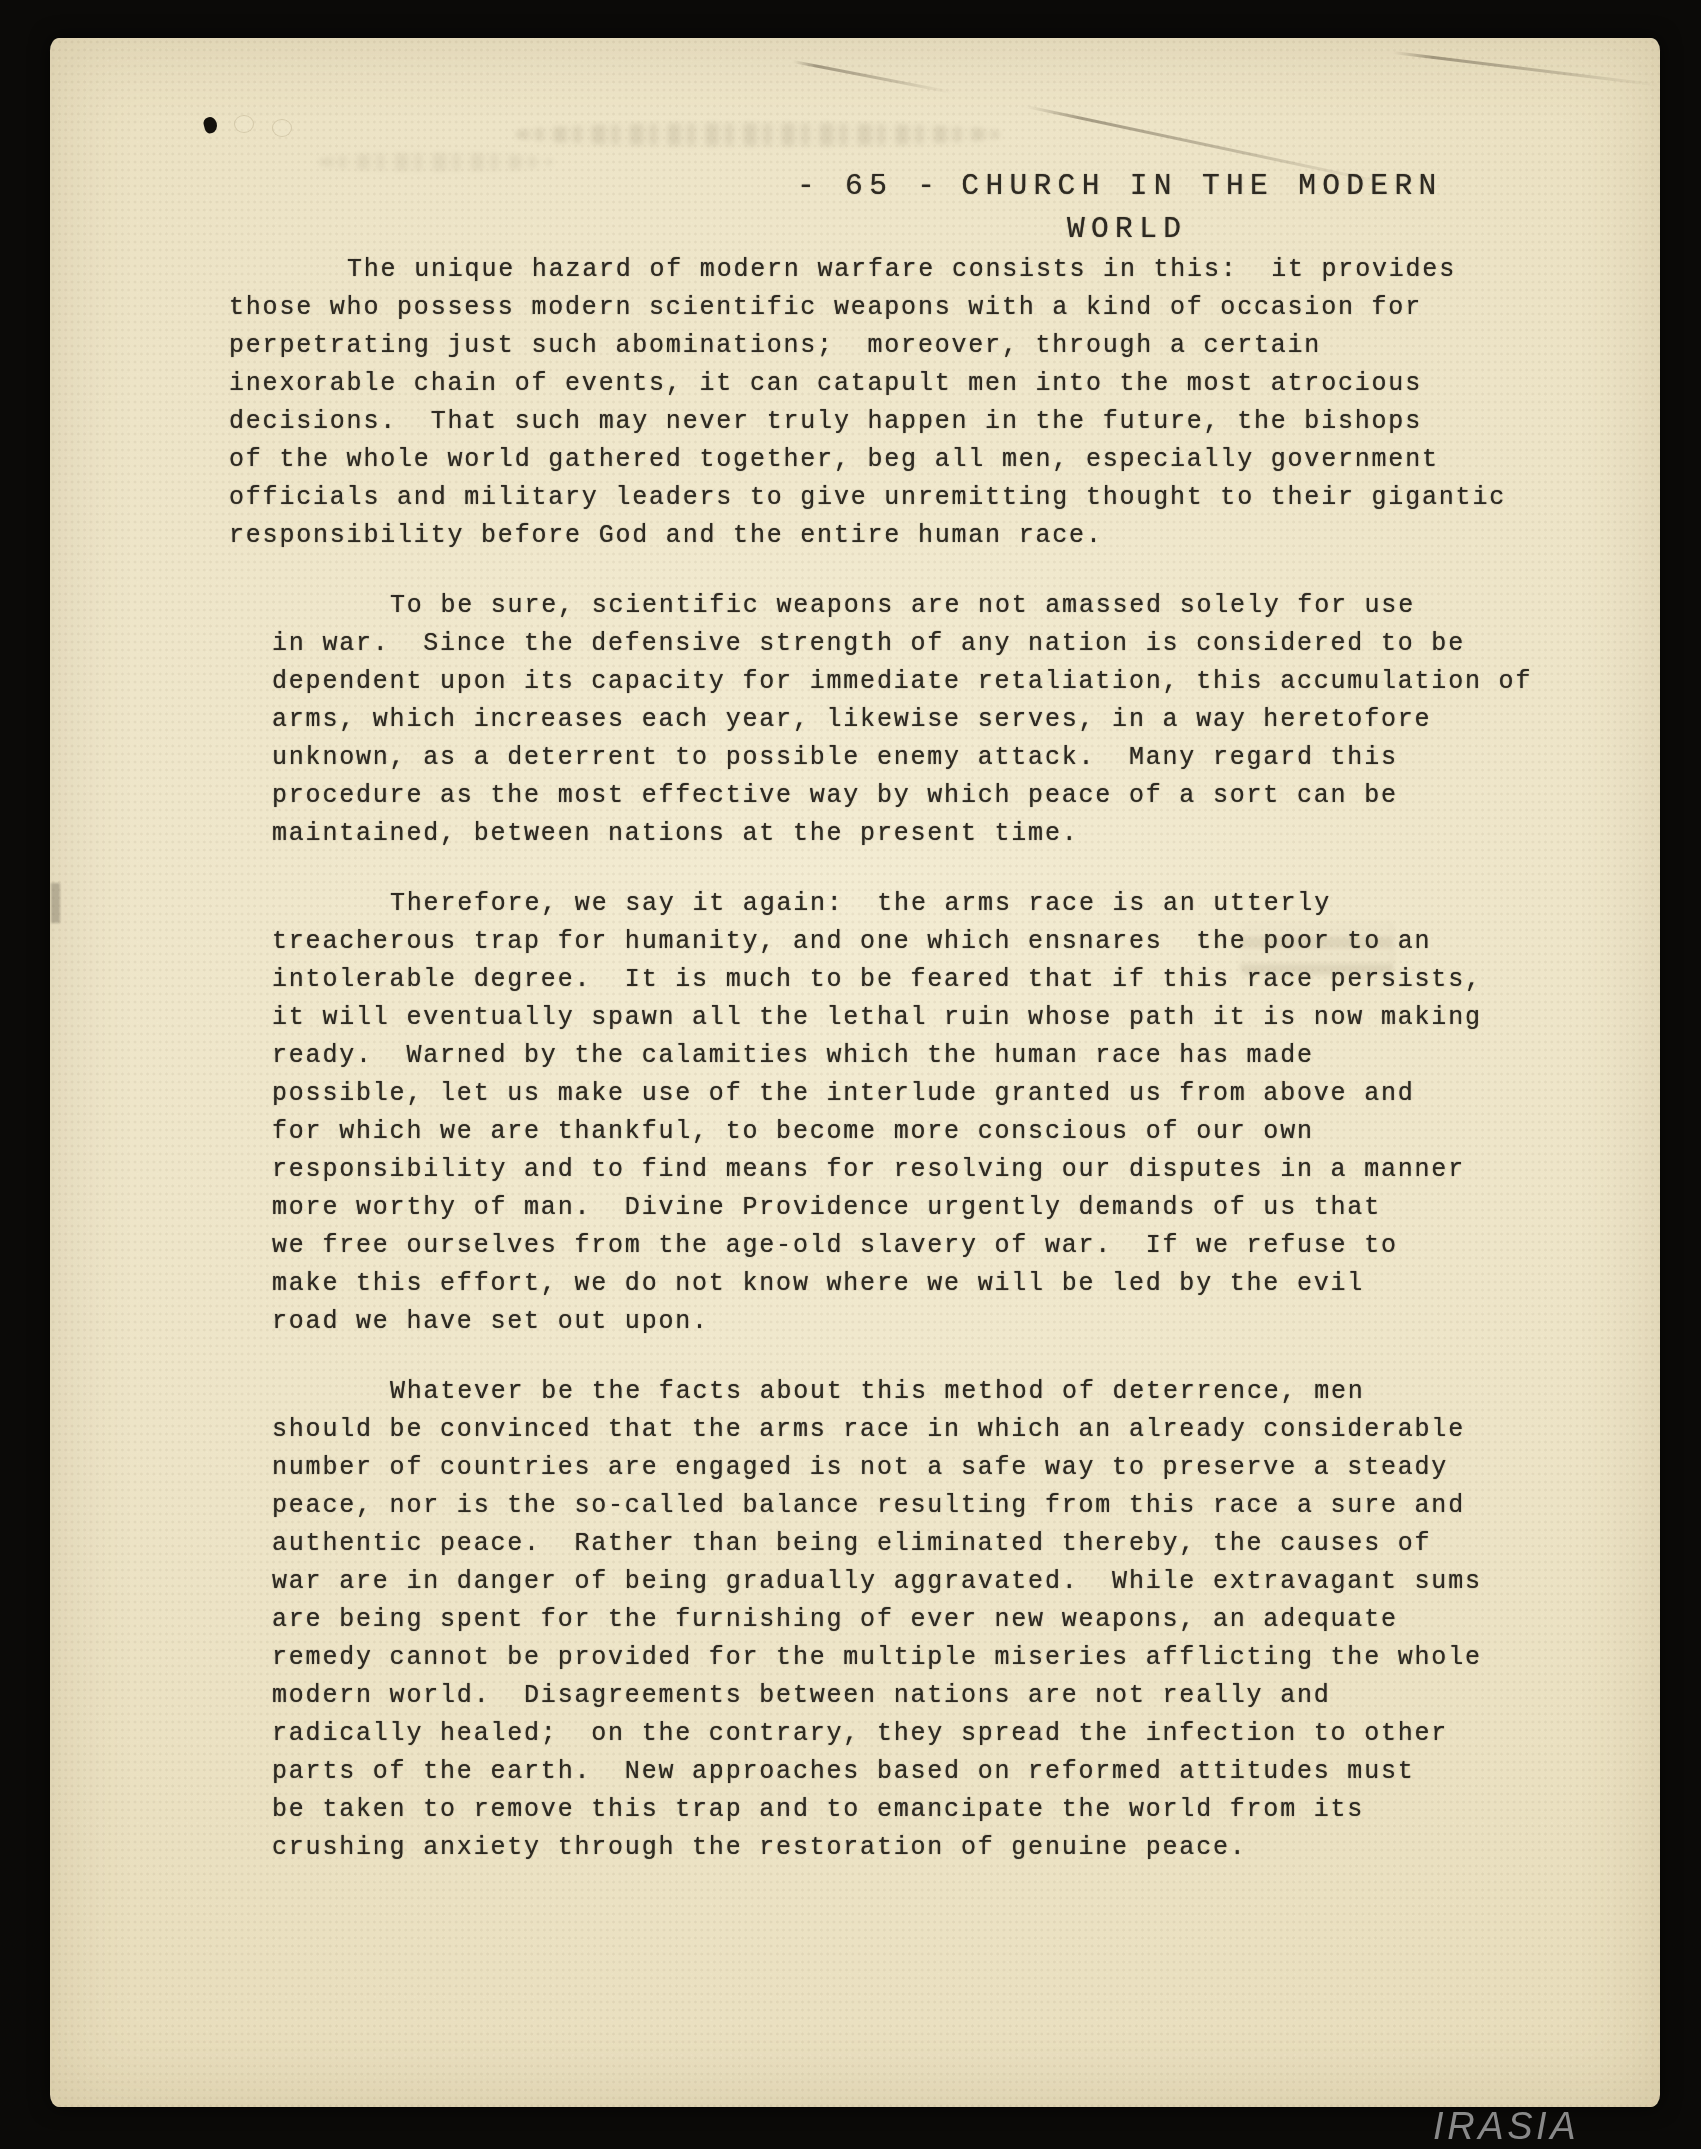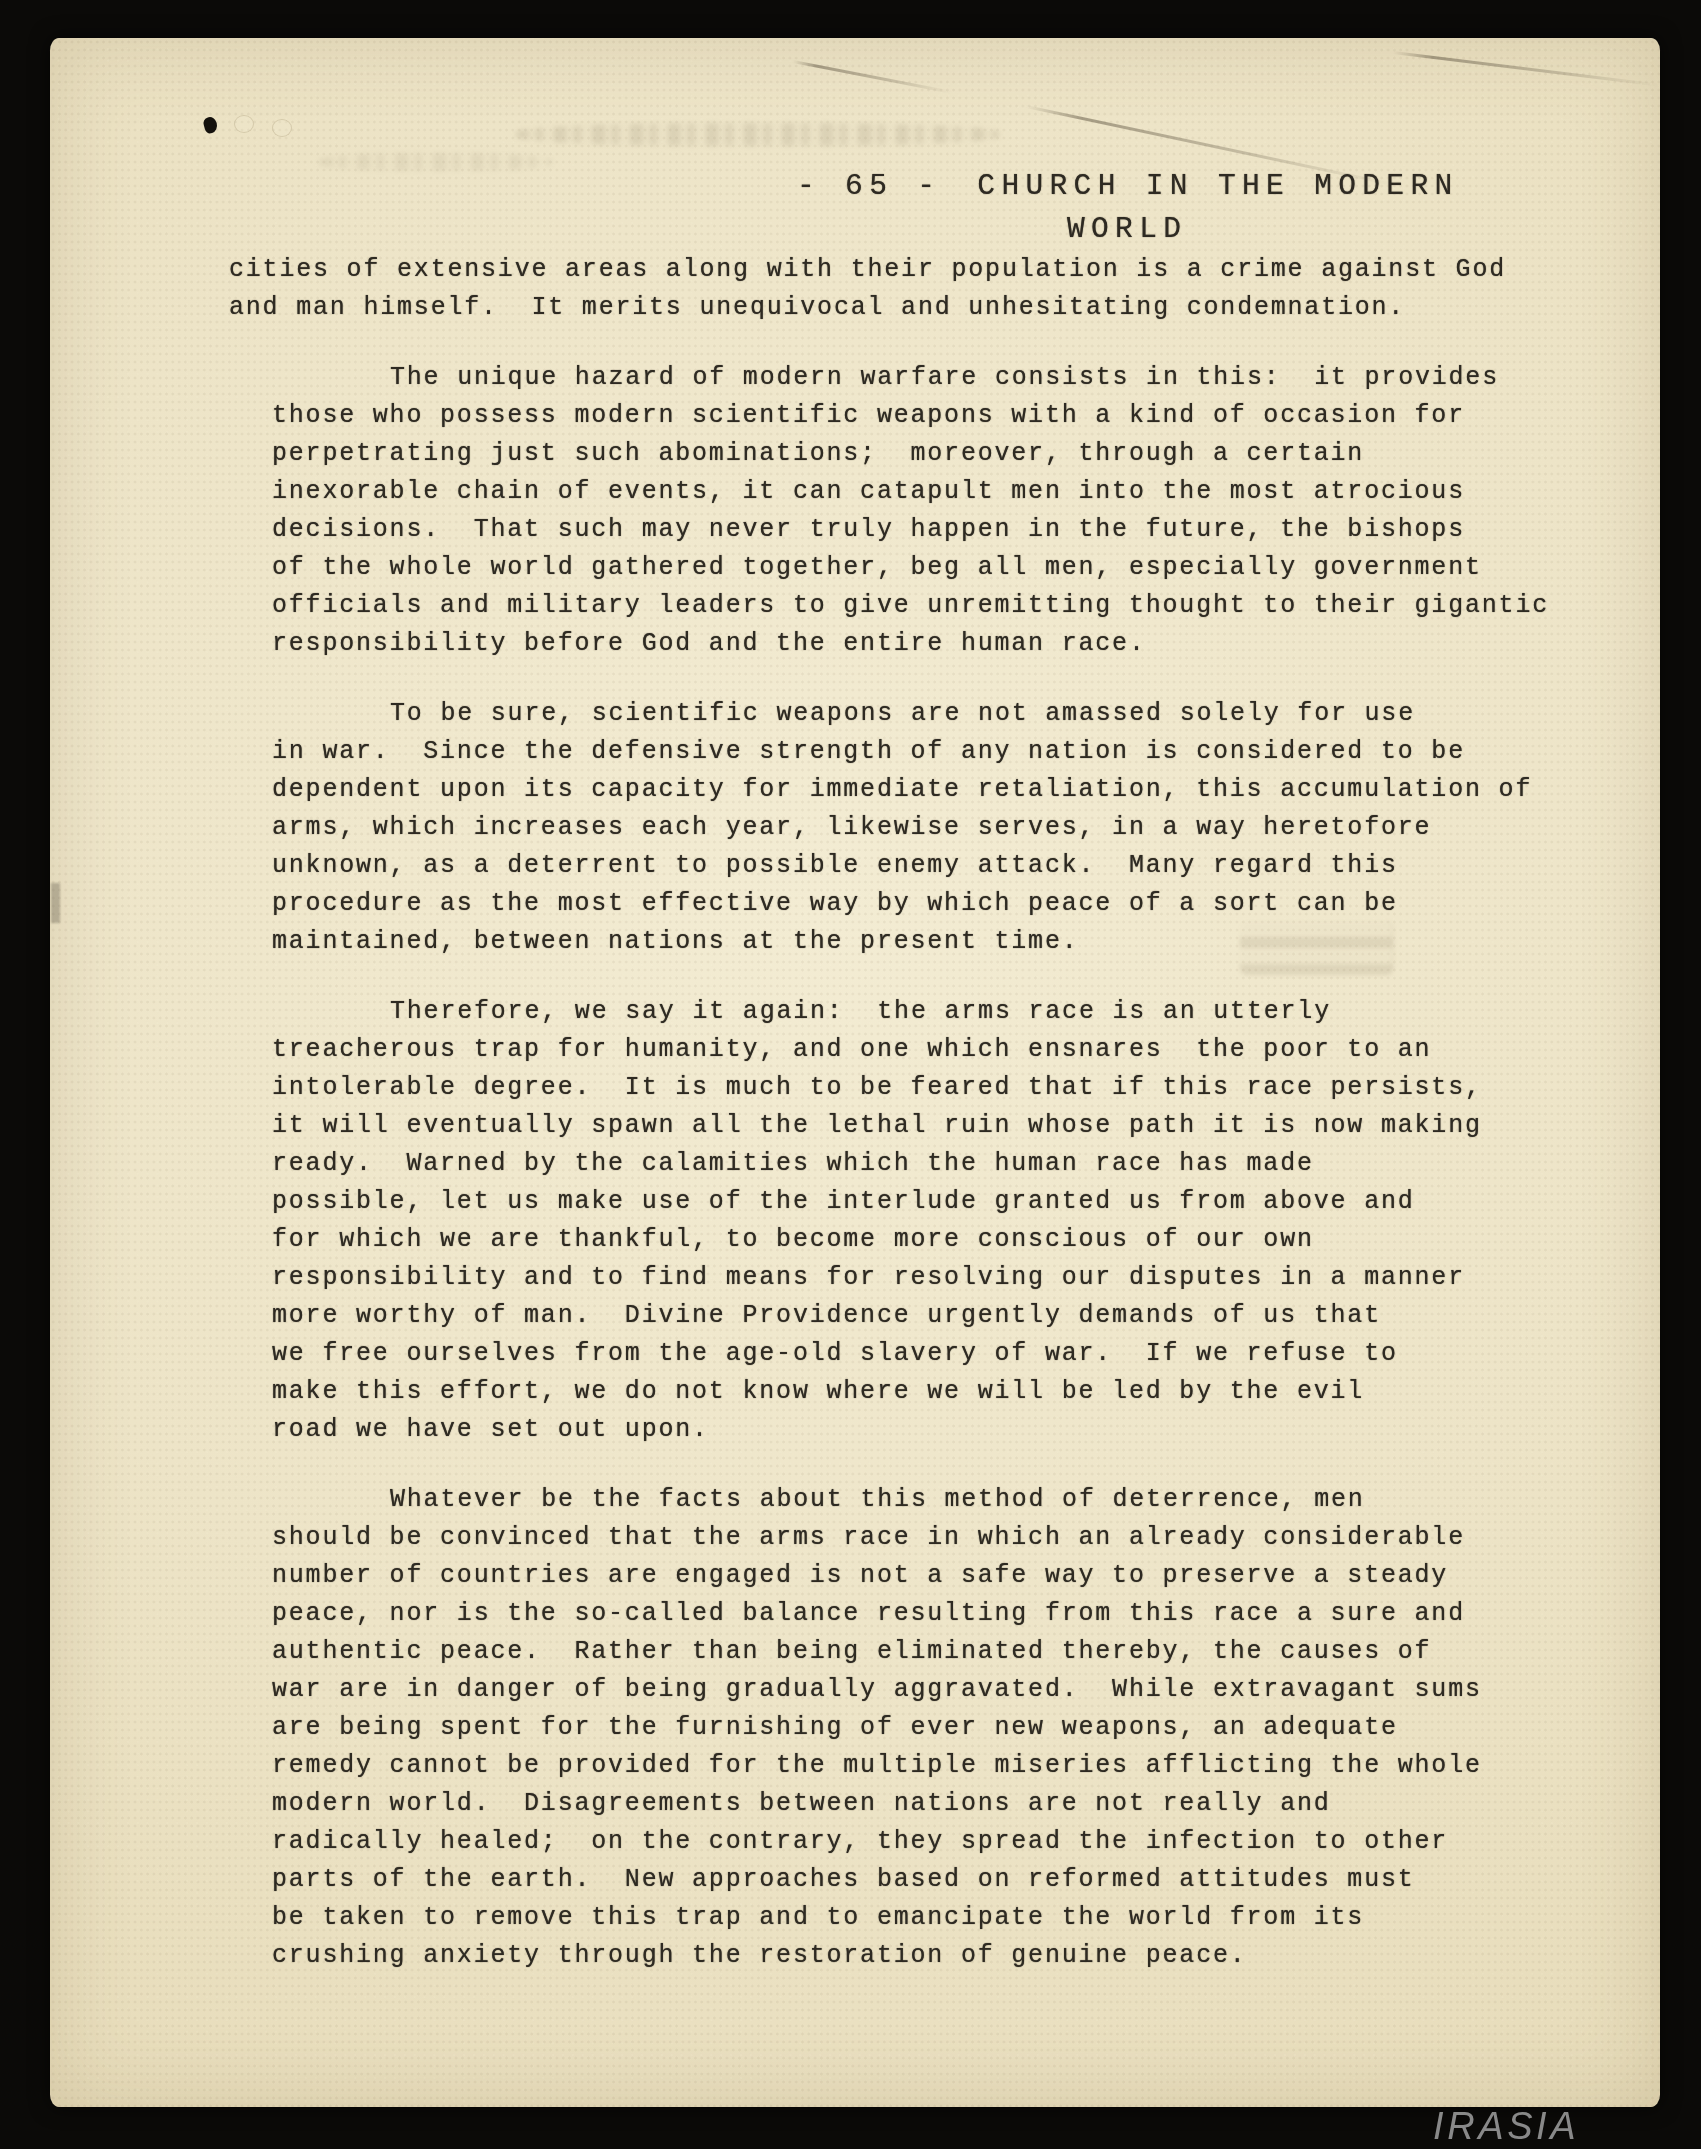--- a/index.html
+++ b/index.html
@@ -44,21 +44,21 @@
   
   .tw {
     color: #2e2a22;
     text-shadow: 0 0 1.1px rgba(46,42,34,0.8);
   }
   .header-line1 {
     position: absolute;
     left: 747px;
     top: 131px;
     display: flex;
-    gap: 36px;
+    gap: 20px;
     font-size: 29.6px;
     letter-spacing: 6.3px;
     white-space: pre;
   }
   .header-line2 {
     position: absolute;
     left: 1017px;
     top: 174px;
     font-size: 29.6px;
     letter-spacing: 6.3px;
@@ -173,22 +173,20 @@
     <div class="bleed b3"></div>
     <div class="edge-smudge"></div>
 
     <div class="header-line1 tw">
       <span>- 65 -</span>
       <span>CHURCH IN THE MODERN</span>
     </div>
     <div class="header-line2 tw">WORLD</div>
 
     <div class="body-block">
-      <p class="para tw">cities of extensive areas along with their population is a crime against God
-and man himself.  It merits unequivocal and unhesitating condemnation.</p>
       <p class="para indent tw">The unique hazard of modern warfare consists in this:  it provides
 those who possess modern scientific weapons with a kind of occasion for
 perpetrating just such abominations;  moreover, through a certain
 inexorable chain of events, it can catapult men into the most atrocious
 decisions.  That such may never truly happen in the future, the bishops
 of the whole world gathered together, beg all men, especially government
 officials and military leaders to give unremitting thought to their gigantic
 responsibility before God and the entire human race.</p>
       <p class="para indent tw">To be sure, scientific weapons are not amassed solely for use
 in war.  Since the defensive strength of any nation is considered to be

